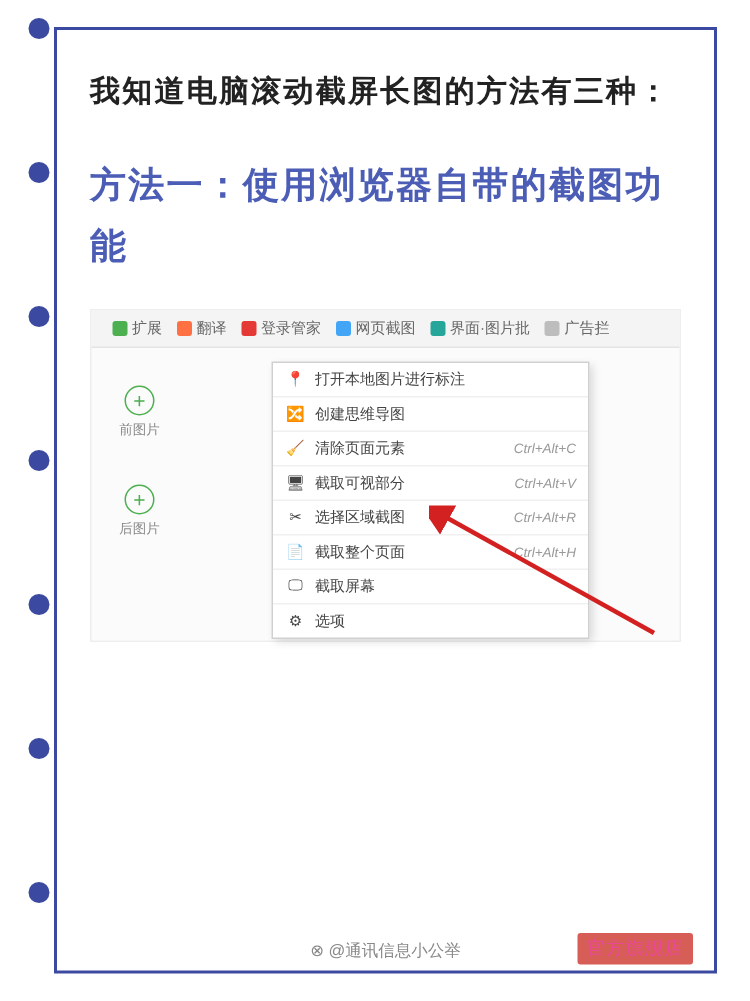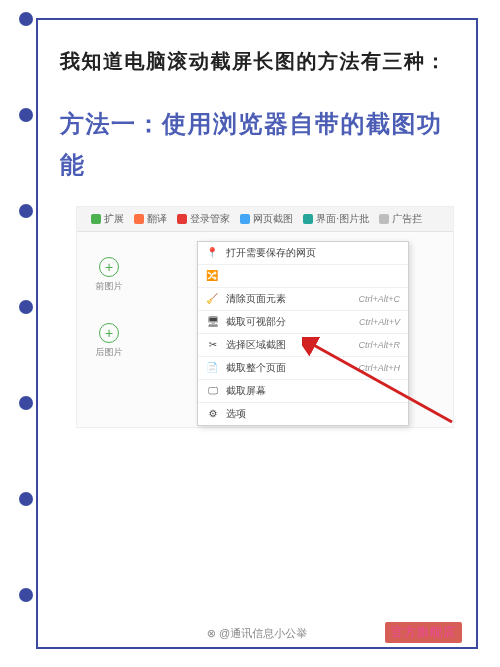--- a/index.html
+++ b/index.html
@@ -70,21 +70,20 @@
   }
   
   .embed {
     margin-top: 20px;
     height: 220px;
     position: relative;
     background: #fbfbfb;
     border: 1px solid #eee;
     font-size: 11px;
     color: #555;
-    margin-left: 16px;
   }
   .toolbar {
     height: 24px;
     background: #f4f4f4;
     border-bottom: 1px solid #e4e4e4;
     display: flex;
     align-items: center;
     gap: 10px;
     padding-left: 14px;
     font-size: 10px;
@@ -217,25 +216,26 @@
         </div>
         <div class="tab">
           <div class="plus">+</div>
           <span>后图片</span>
         </div>
       </div>
 
       <div class="menu">
         <div class="menu-row">
           <span class="ic">📍</span>
-          <span class="lbl">打开需要保存的网页</span>
+          <span class="lbl">打开本地图片进行标注</span>
           <span class="sc"></span>
         </div>
         <div class="menu-row">
           <span class="ic">🔀</span>
+          <span class="lbl">创建思维导图</span>
           <span class="sc"></span>
         </div>
         <div class="menu-row">
           <span class="ic">🧹</span>
           <span class="lbl">清除页面元素</span>
           <span class="sc">Ctrl+Alt+C</span>
         </div>
         <div class="menu-row">
           <span class="ic">🖥</span>
           <span class="lbl">截取可视部分</span>

